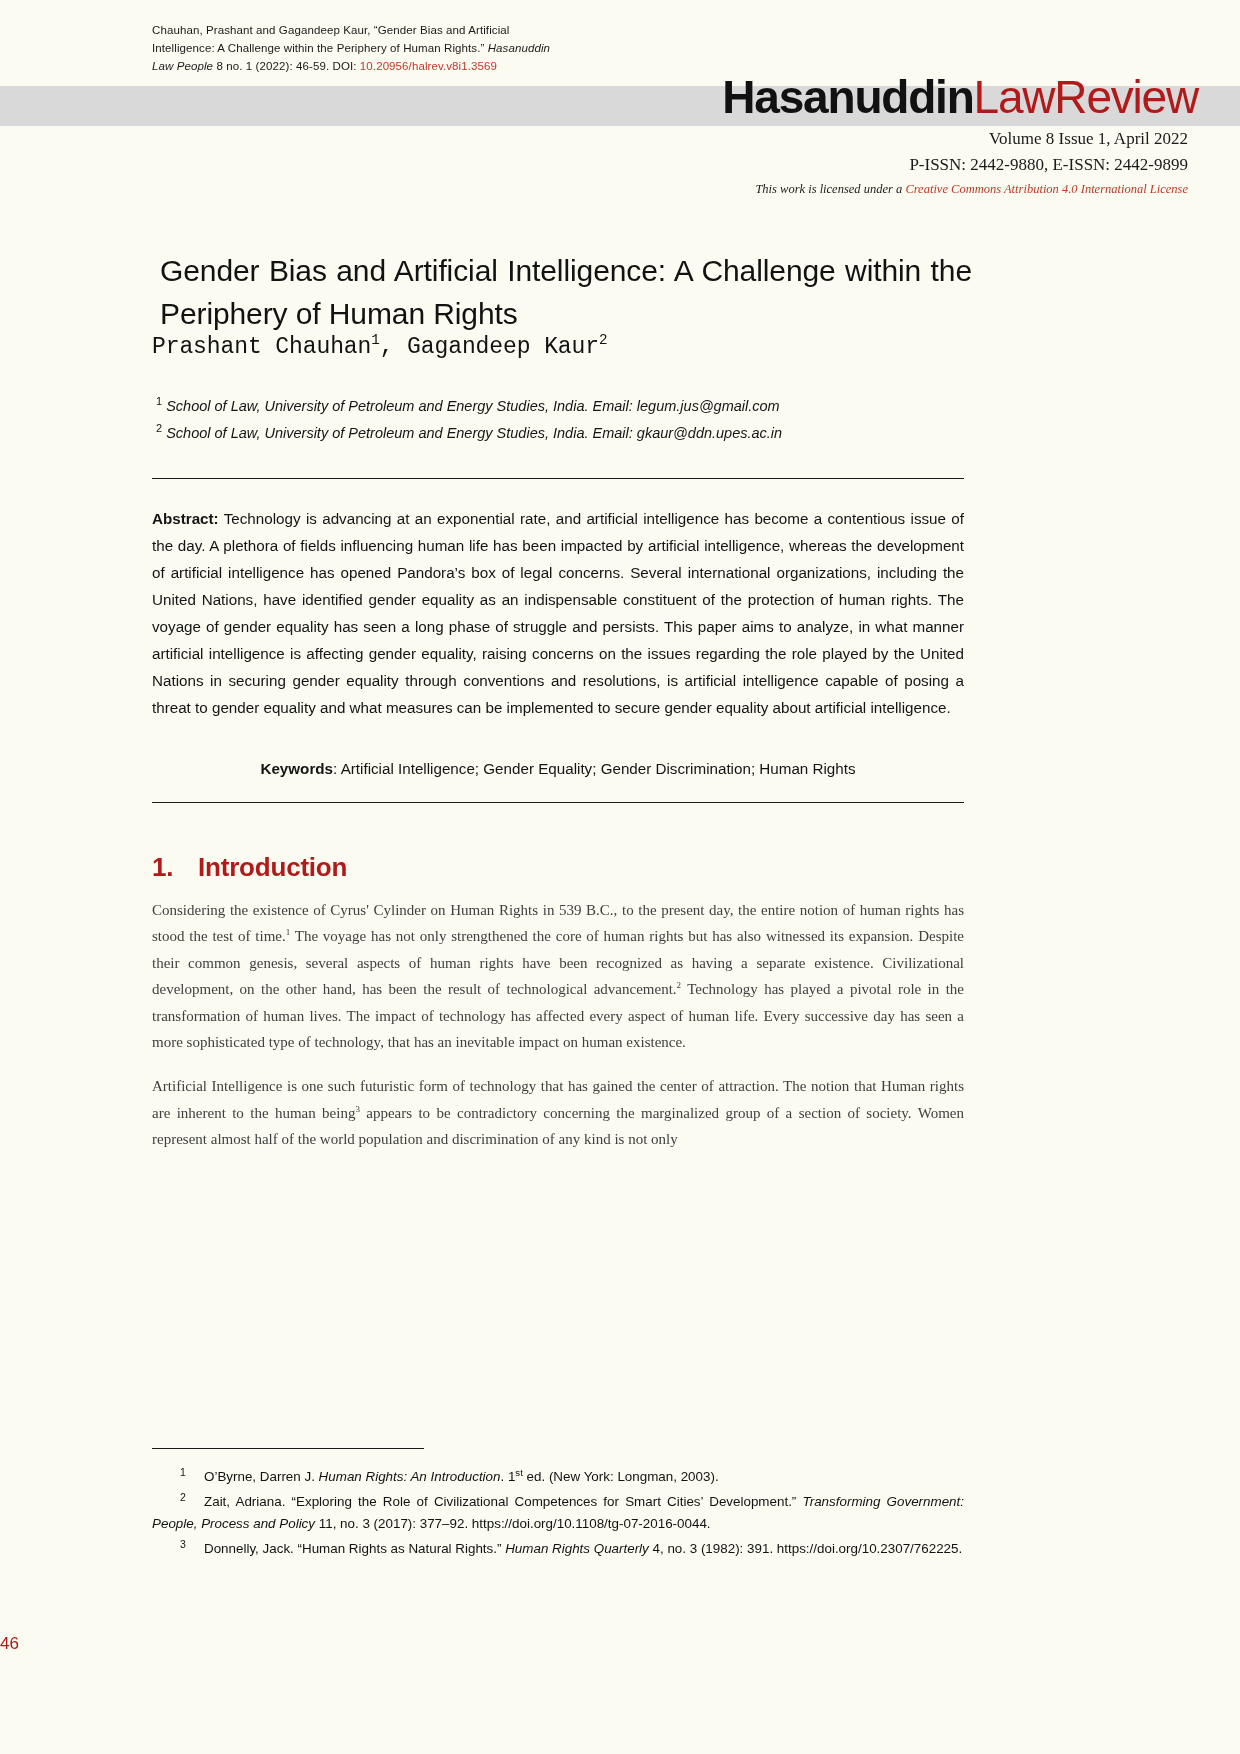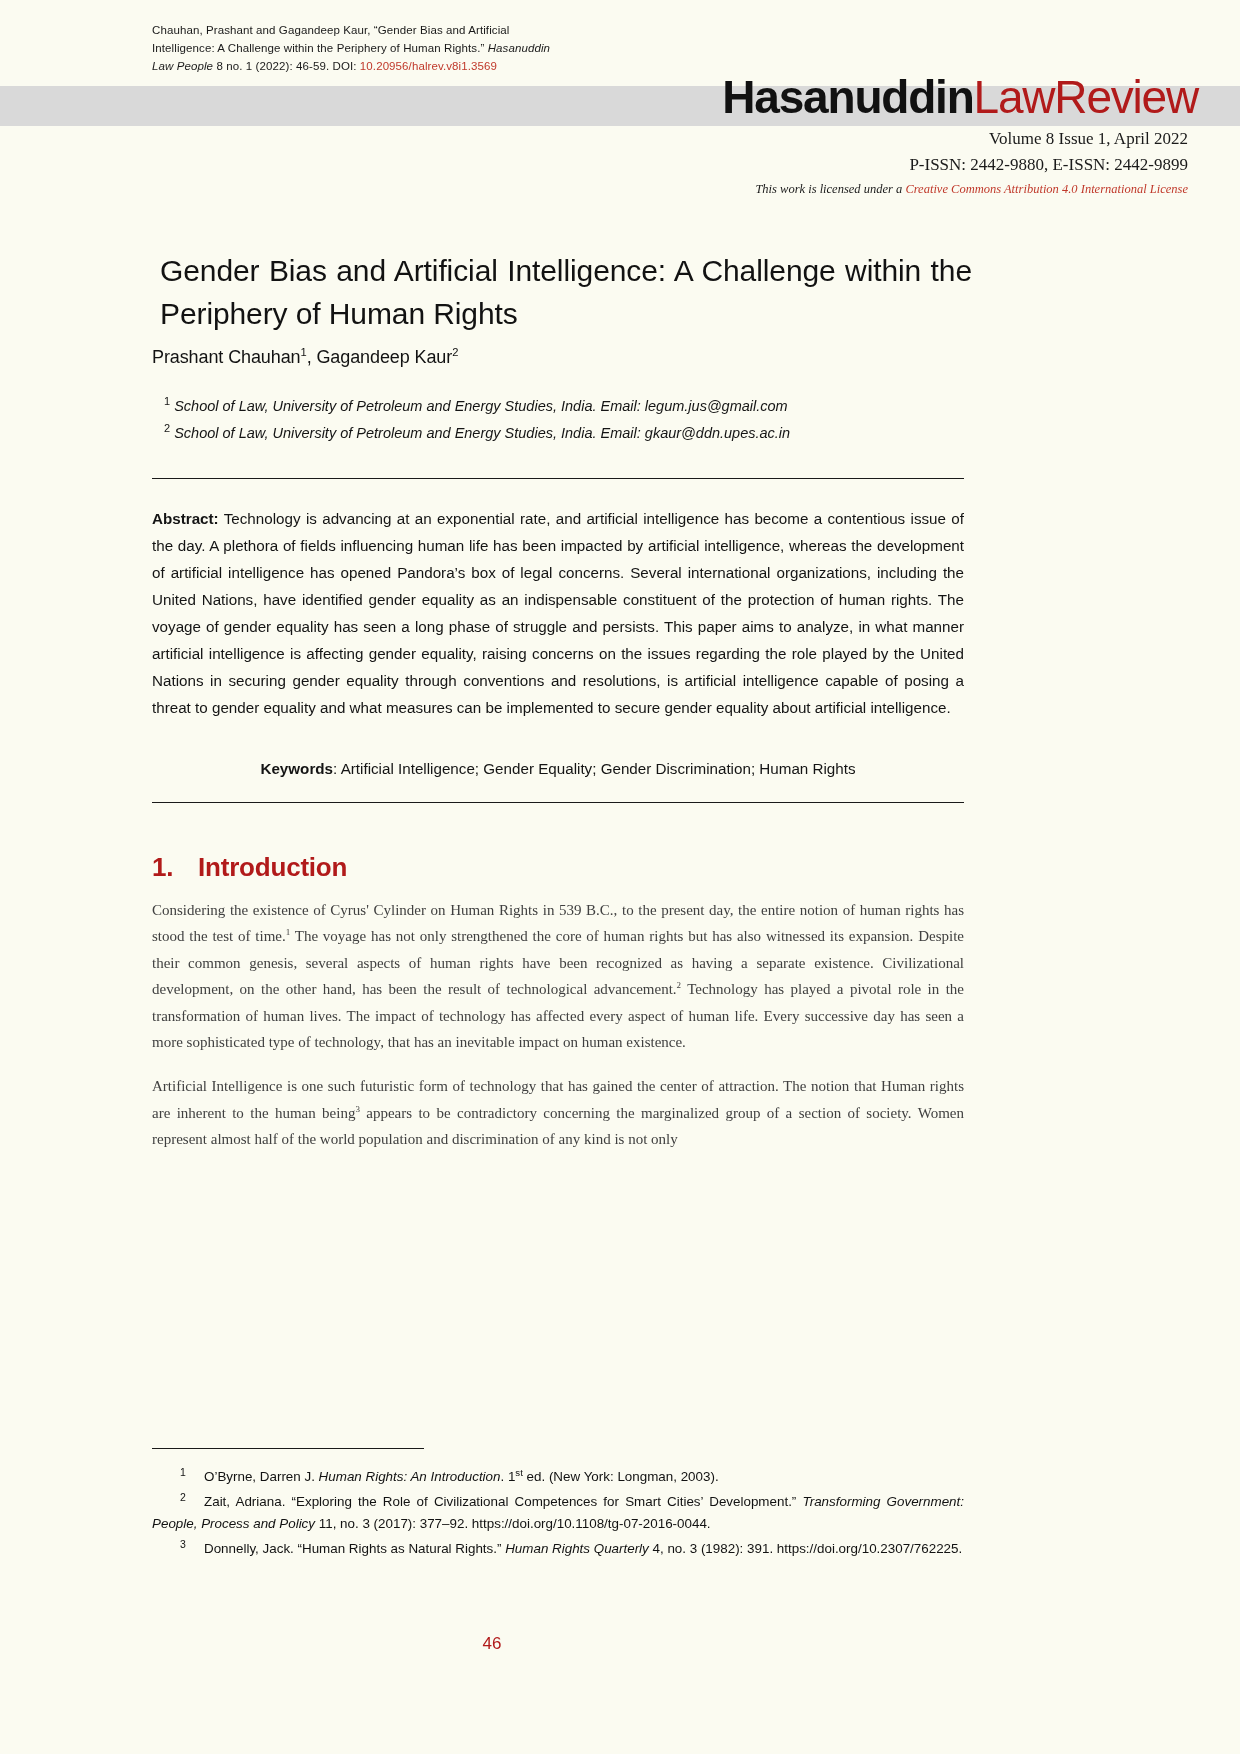--- a/index.html
+++ b/index.html
@@ -103,33 +103,33 @@
     color: #121212;
     text-align: justify;
     letter-spacing: -.1px;
     margin-left: 8px;
   }
 
   
   .authors {
     position: absolute;
     left: 152px;
-    top: 346px;
-    width: 812px;
-    font-family: Liberation Sans, sans-serif;
-    font-size: 18px;
+    top: 332px;
+    width: 812px;
+    font-family: Liberation Mono, monospace;
+    font-size: 23px;
     color: #121212;
     letter-spacing: -.1px;
   }
   .authors sup { font-size: .62em; vertical-align: super; }
 
   
   .affiliations {
     position: absolute;
-    left: 164px;
+    left: 156px;
     top: 392px;
     width: 812px;
     font-family: "Liberation Sans", sans-serif;
     font-style: italic;
     font-size: 14.5px;
     line-height: 1.65;
     color: #151515;
   }
   .affiliations .mark {
     font-style: normal;
@@ -237,21 +237,20 @@
   }
   .footnotes .ital { font-style: italic; }
   .footnotes sup { font-size: .72em; vertical-align: super; }
 
   
   .page-number {
     position: absolute;
     left: 0;
     top: 1634px;
     width: 984px;
-    text-align: center;
     font-family: "Liberation Sans", sans-serif;
     font-size: 17px;
     color: #b11a1a;
   }
 </style>
 </head>
 <body>
 
 <div class="page">
 

